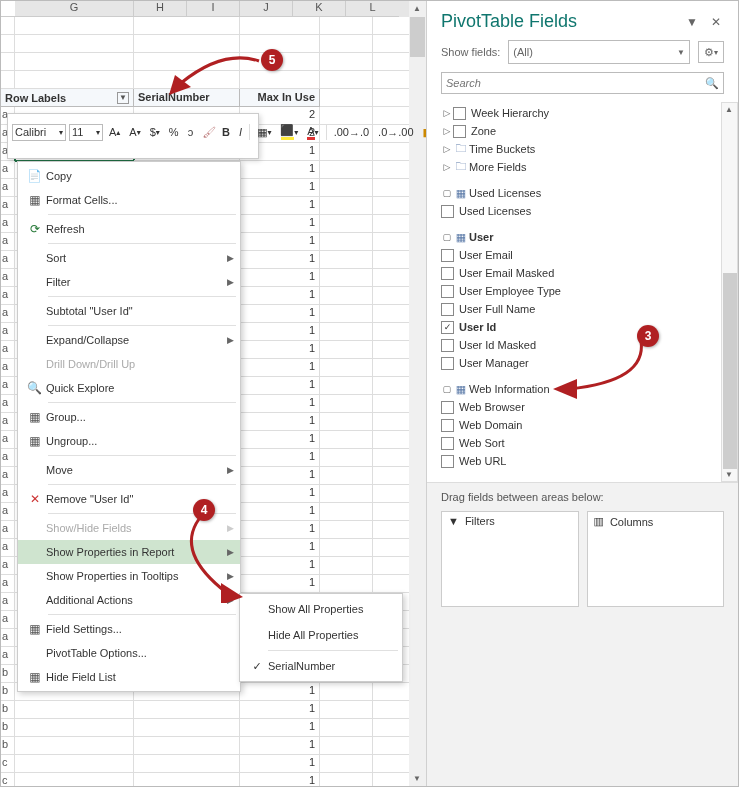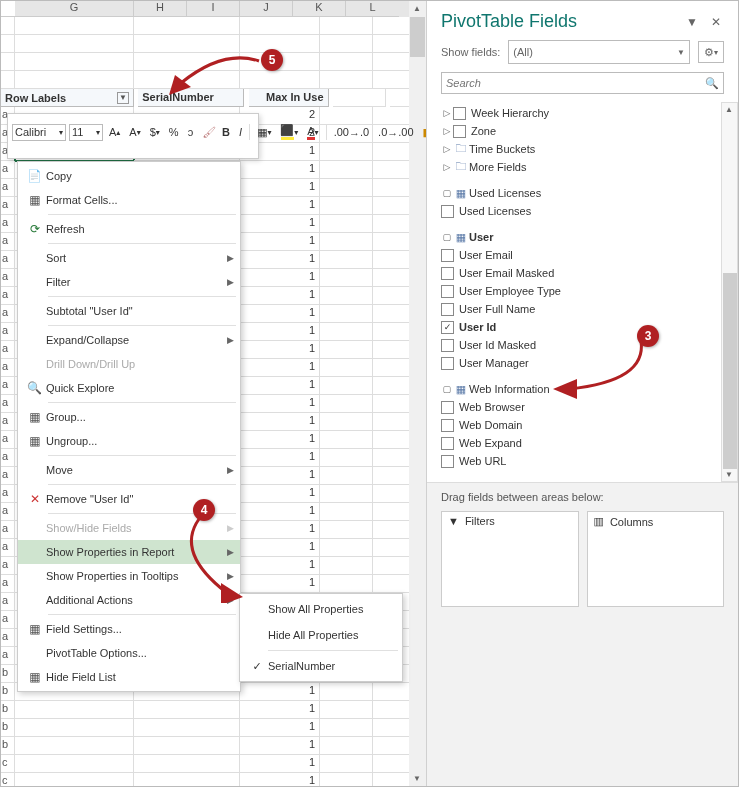--- a/index.html
+++ b/index.html
@@ -5,21 +5,21 @@
   * { box-sizing: border-box; margin: 0; padding: 0; font-family: "Segoe UI", Tahoma, sans-serif; font-size: 11px; color: #333; }
   body { background: #fff; width: 739px; height: 787px; position: relative; overflow: hidden; border: 1px solid #bbb; }
 
   
   .grid { position: absolute; left: 0; top: 0; width: 425px; height: 100%; }
   .col-headers { display: flex; height: 16px; background: #e6e6e6; }
   .col-header { flex: 0 0 53px; border-right: 1px solid #ccc; border-bottom: 1px solid #ccc; text-align: center; font-size: 11px; color: #555; }
   .col-header:first-child { background:#fff; border:none; border-bottom:1px solid #ccc; }
   .col-header.last{border-right:none;}
   .grid-body { border-top: none; }
-  .pivot-headers { display: flex; height: 18px; justify-content: space-between; }
+  .pivot-headers { display: flex; height: 18px; }
   .pivot-headers .rowlbl { flex: 0 0 133px; border-right: 1px solid #bbb; border-bottom: 1px solid #bbb; background: #f5f8fb; padding: 2px 4px; display:flex; align-items:center; justify-content:space-between;}
   .pivot-headers .sn { flex: 0 0 106px; border-right: 1px solid #bbb; border-bottom: 1px solid #bbb; background: #f5f8fb; padding: 2px 4px; font-weight: bold;}
   .pivot-headers .miu { flex: 0 0 80px; border-right: 1px solid #bbb; border-bottom: 1px solid #bbb; background: #f5f8fb; padding: 2px 4px; font-weight:bold; text-align: right;}
   .pivot-headers .drop { width: 12px; height: 12px; border:1px solid #999; display:flex; align-items:center; justify-content:center; font-size:8px; color:#555;}
   .grid-row { display:flex; height:18px; }
   .grid-row .cA { flex:0 0 14px; border-right:1px solid #ddd; border-bottom:1px solid #ddd; padding:1px 1px; color:#555; overflow:hidden;}
   .grid-row .cB { flex:0 0 119px; border-right:1px solid #ddd; border-bottom:1px solid #ddd;}
   .grid-row .cC { flex:0 0 106px; border-right:1px solid #ddd; border-bottom:1px solid #ddd;}
   .grid-row .cD { flex:0 0 80px; border-right:1px solid #ddd; border-bottom:1px solid #ddd; text-align:right; padding:1px 4px;}
   .grid-row .cE { flex:0 0 53px; border-right:1px solid #ddd; border-bottom:1px solid #ddd;}
@@ -717,21 +717,21 @@
       <div class="node ind2b">
           <span class="cbx"></span>
           <span class="txt">Web Browser</span>
         </div>
       <div class="node ind2b">
           <span class="cbx"></span>
           <span class="txt">Web Domain</span>
         </div>
       <div class="node ind2b">
           <span class="cbx"></span>
-          <span class="txt">Web Expand</span>
+          <span class="txt">Web Sort</span>
         </div>
       <div class="node ind2b">
           <span class="cbx"></span>
           <span class="txt">Web URL</span>
         </div>
     </div>
     <div class="fl-scroll">
       <span class="tri" style="top:2px;">▲</span>
       <div class="thumb" style="top:170px;height:196px;"></div>
       <span class="tri" style="bottom:2px;">▼</span>

